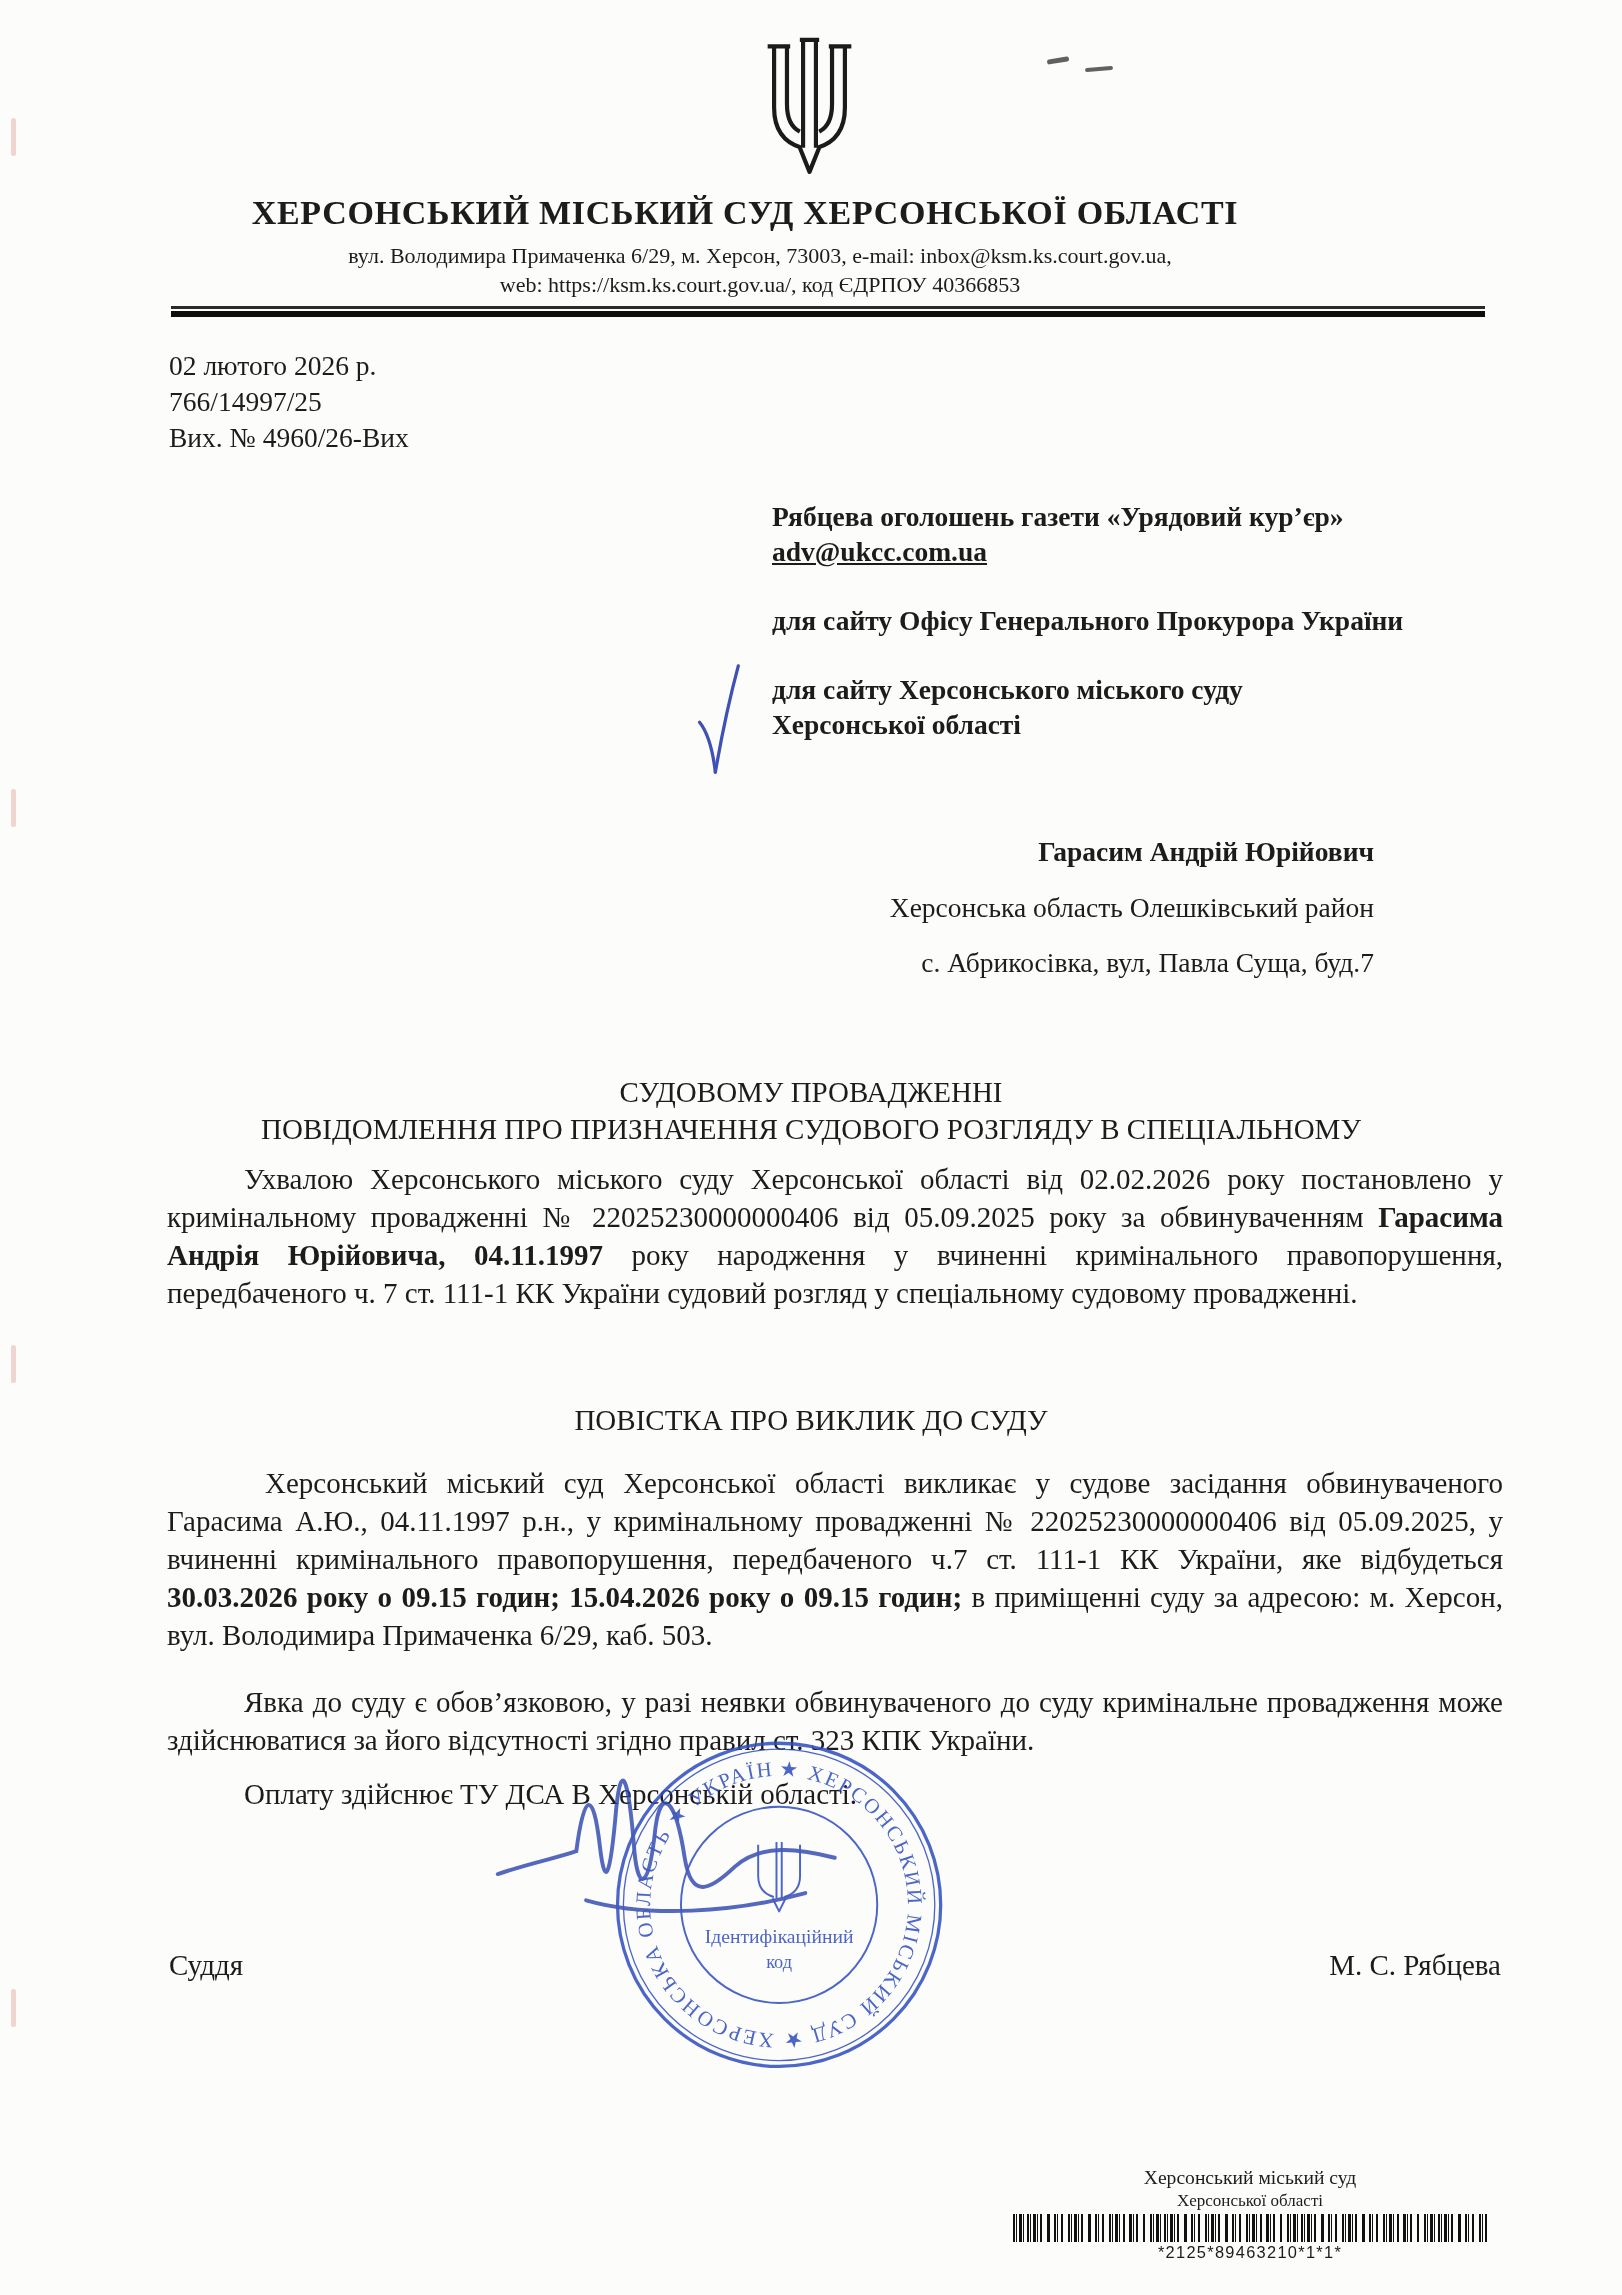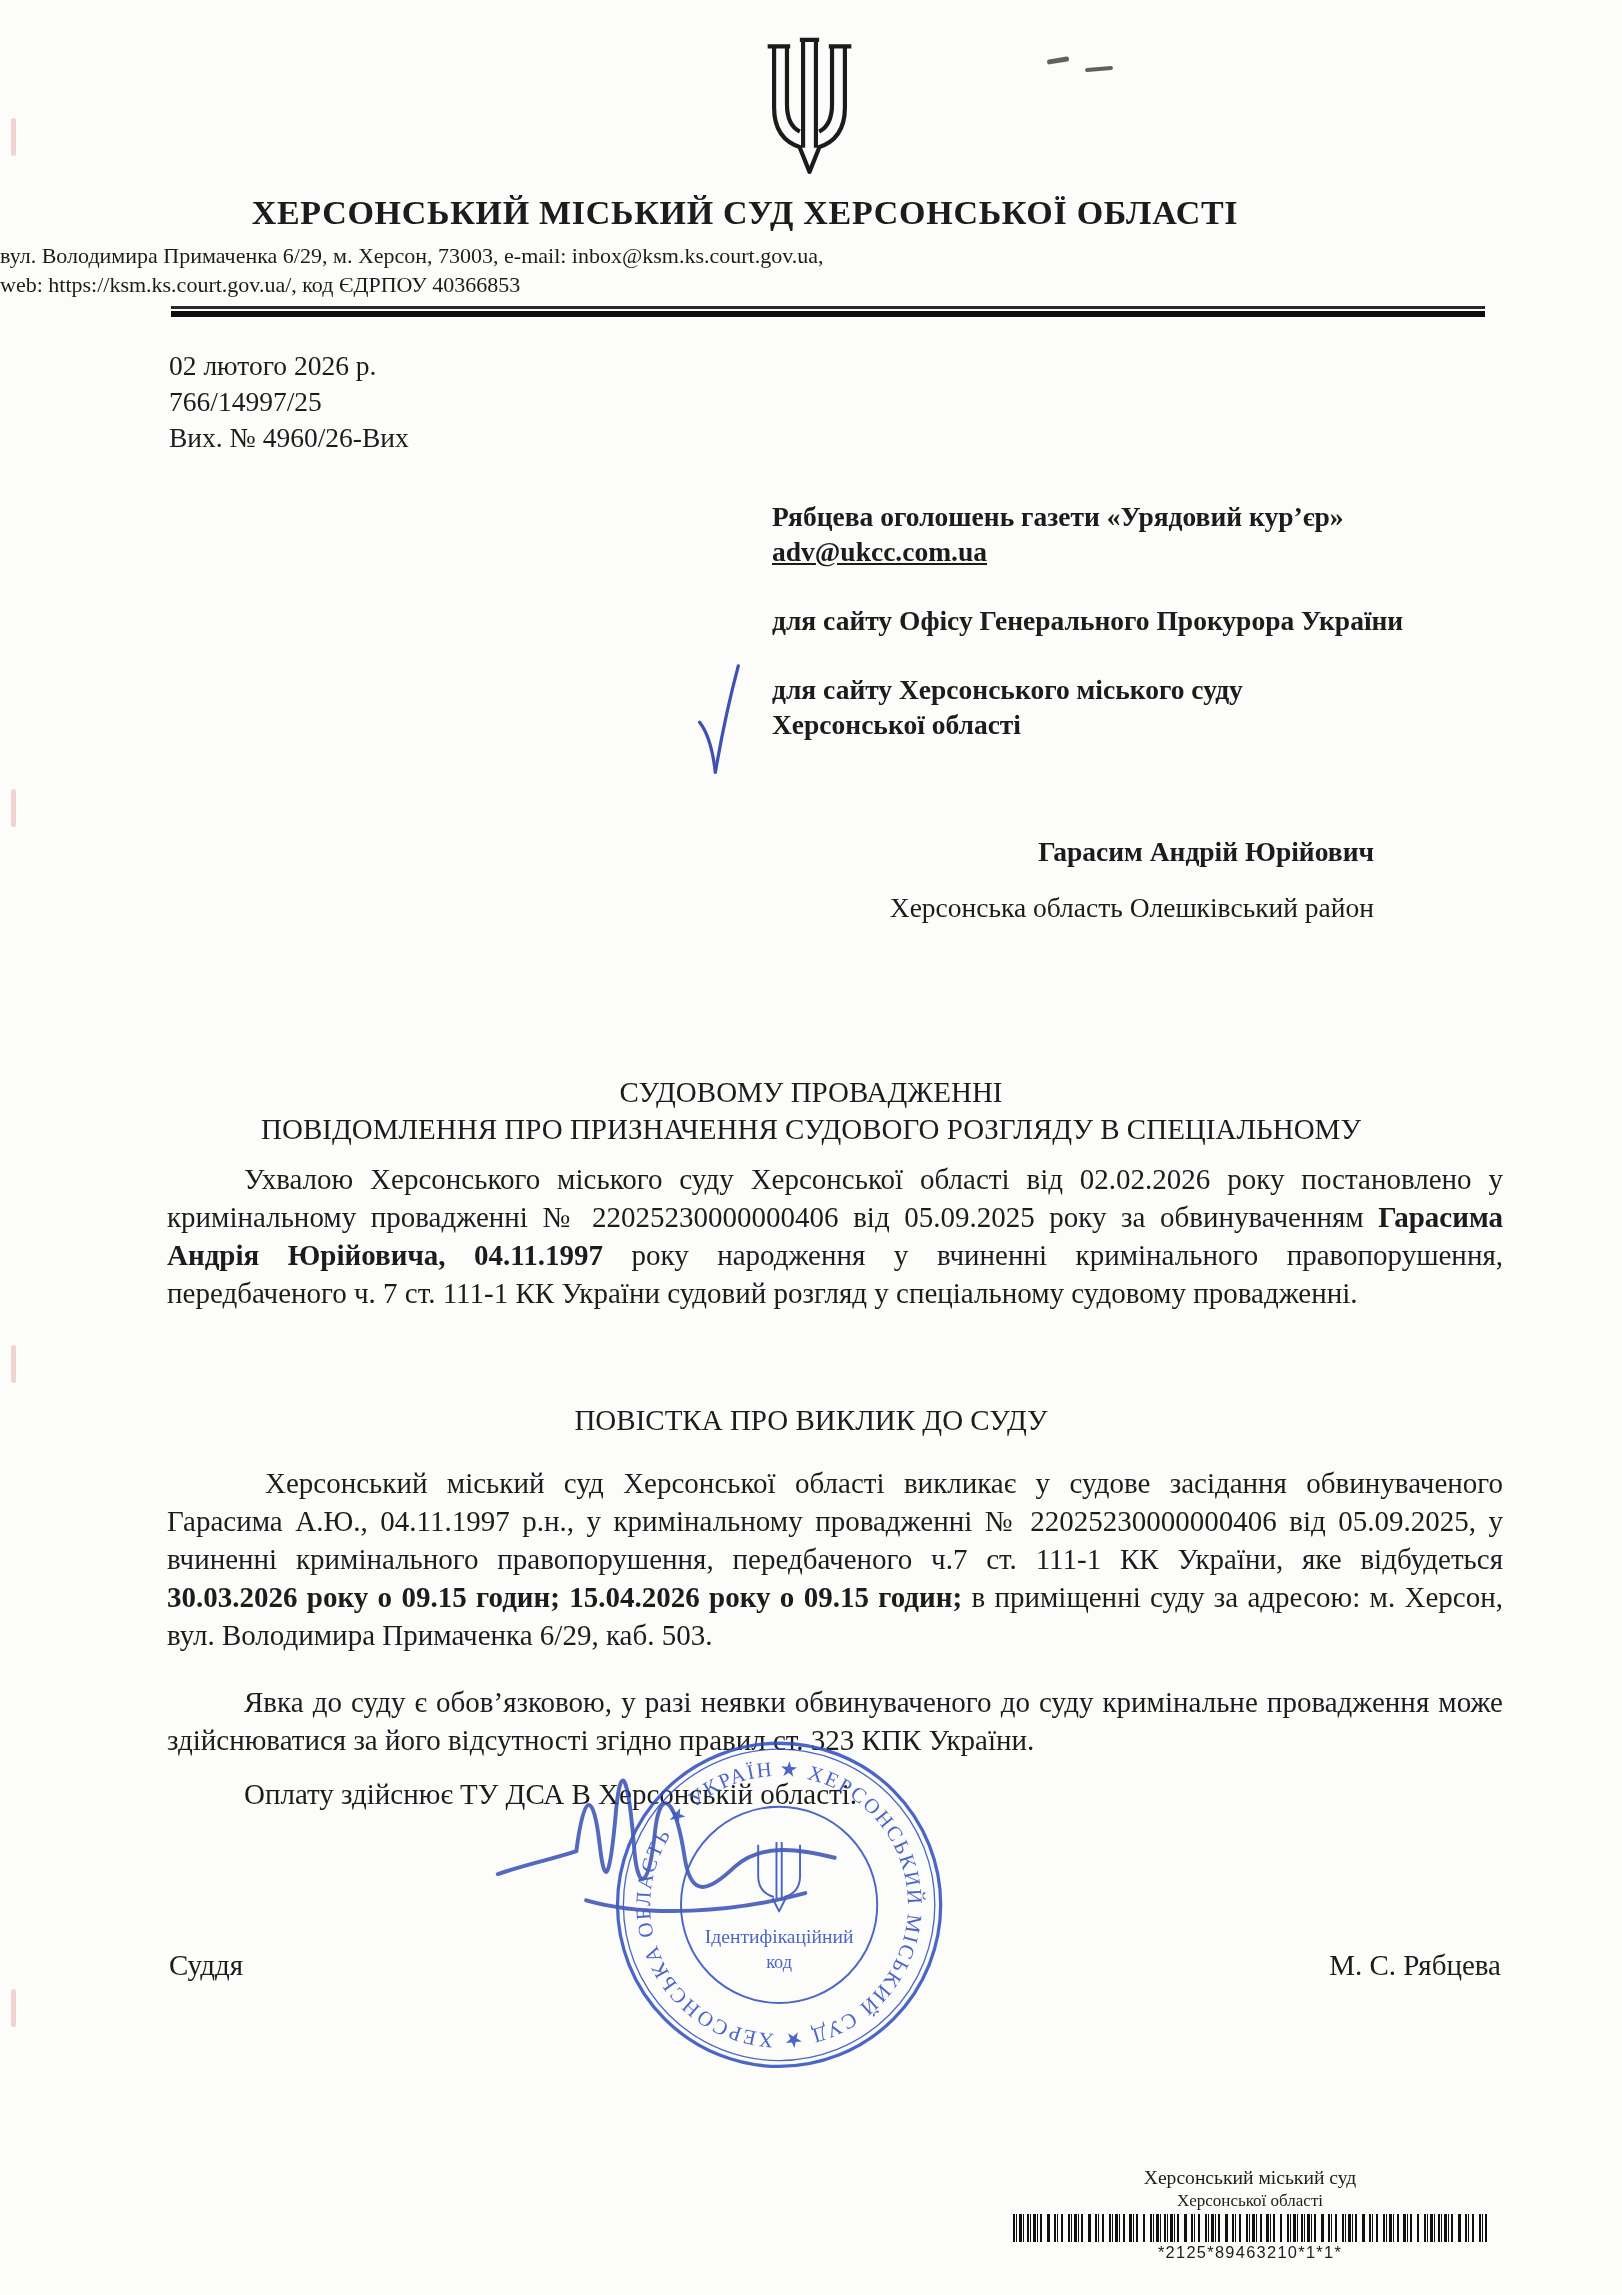--- a/index.html
+++ b/index.html
@@ -6,21 +6,21 @@
   body{width:1623px;height:2295px;background:#e9e9e7;}
   .page{position:relative;width:1623px;height:2295px;background:#fcfcfa;
         font-family:"Liberation Serif", serif;color:#1c1c1c;overflow:hidden;}
 
   .abs{position:absolute;}
 
   
   .emblem{left:758px;top:25px;width:103px;height:165px;}
   .court-name{left:0;top:194px;width:1490px;text-align:center;
               font-size:34px;font-weight:bold;letter-spacing:0.7px;}
-  .addr{left:0;width:1520px;text-align:left;font-size:22px;}
+  .addr{left:0;width:1520px;text-align:center;font-size:22px;}
   .addr1{top:243px;}
   .addr2{top:272px;font-family:Liberation Serif, serif;}
   .header-rule{left:171px;top:306px;width:1314px;height:10.5px;
     background:linear-gradient(#2a2a2a 0 2.6px,#fcfcfa 2.6px 4.6px,#0d0d0d 4.6px 10.5px);}
 
   
   .meta{left:169px;top:348px;font-size:27.5px;line-height:36px;}
 
   
   .recipients{left:772px;top:499px;width:753px;font-size:27.5px;font-weight:bold;line-height:35px;}
@@ -116,20 +116,21 @@
   <svg class="abs checkmark" viewBox="0 0 96 186">
     <g fill="none" stroke="#2b3fae" stroke-width="5" stroke-linecap="round" opacity="0.9">
       <path d="M66 6 C 52 58, 40 116, 31 168"></path>
       <path d="M31 168 C 27 134, 18 106, 7 92"></path>
     </g>
   </svg>
 
   <div class="abs addressee">
     <div class="name">Гарасим Андрій Юрійович</div>
     <div class="line">Херсонська область Олешківський район</div>
+    <div class="line">с. Абрикосівка, вул, Павла Суща, буд.7</div>
   </div>
 
   <div class="abs sect-title t1">
     <div>СУДОВОМУ ПРОВАДЖЕННІ</div>
     <div>ПОВІДОМЛЕННЯ ПРО ПРИЗНАЧЕННЯ СУДОВОГО РОЗГЛЯДУ В СПЕЦІАЛЬНОМУ</div>
   </div>
   <div class="abs para p1"><span>Ухвалою Херсонського міського суду Херсонської області від 02.02.2026 року постановлено у кримінальному провадженні № 22025230000000406 від 05.09.2025 року за обвинуваченням </span><b>Гарасима Андрія Юрійовича, 04.11.1997</b><span> року народження у вчиненні кримінального правопорушення, передбаченого ч. 7 ст. 111-1 КК України судовий розгляд у спеціальному судовому провадженні.</span></div>
 
   <div class="abs sect-title t2">ПОВІСТКА ПРО ВИКЛИК ДО СУДУ</div>
   <div class="abs para p2"><span>Херсонський міський суд Херсонської області викликає у  судове засідання обвинуваченого Гарасима А.Ю., 04.11.1997 р.н., у кримінальному провадженні № 22025230000000406 від 05.09.2025, у вчиненні кримінального правопорушення, передбаченого ч.7 ст. 111-1 КК України, яке відбудеться </span><b>30.03.2026 року о 09.15 годин; 15.04.2026 року о 09.15 годин;</b><span> в приміщенні суду за адресою: м. Херсон, вул. Володимира Примаченка 6/29, каб. 503.</span></div>

